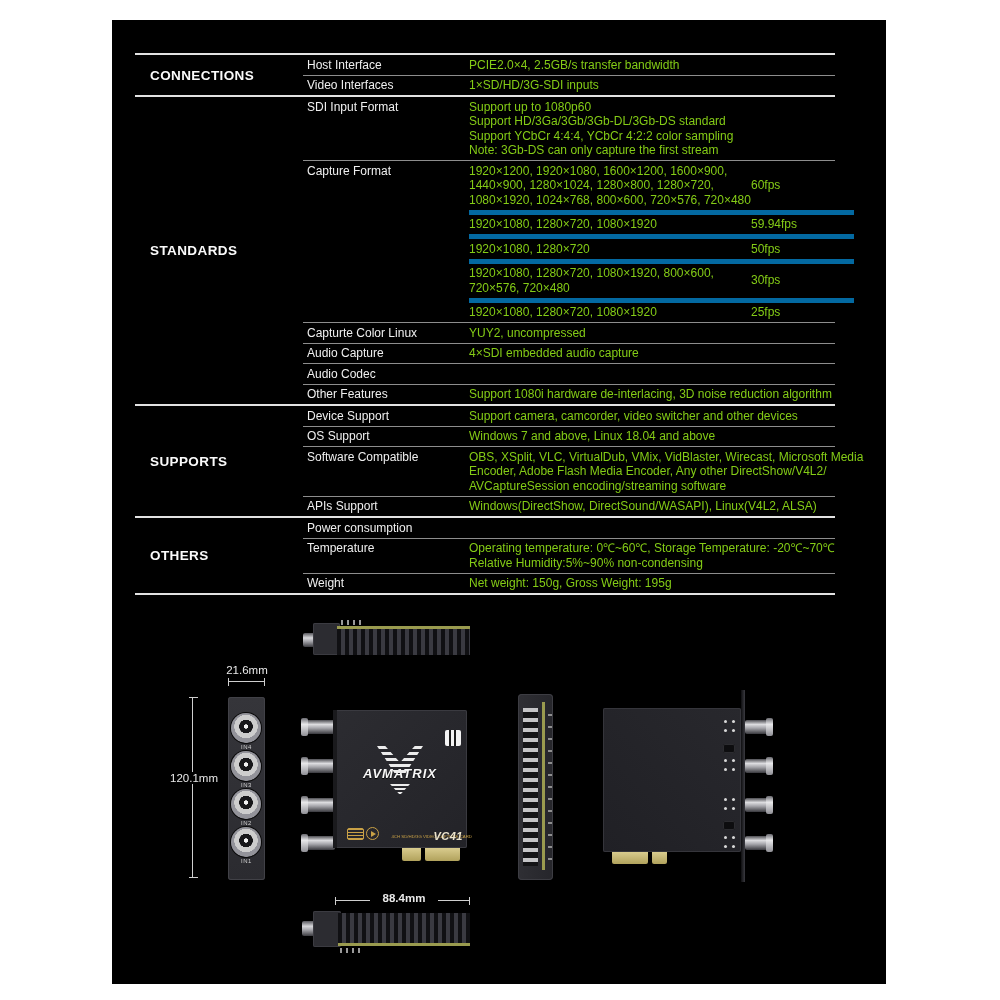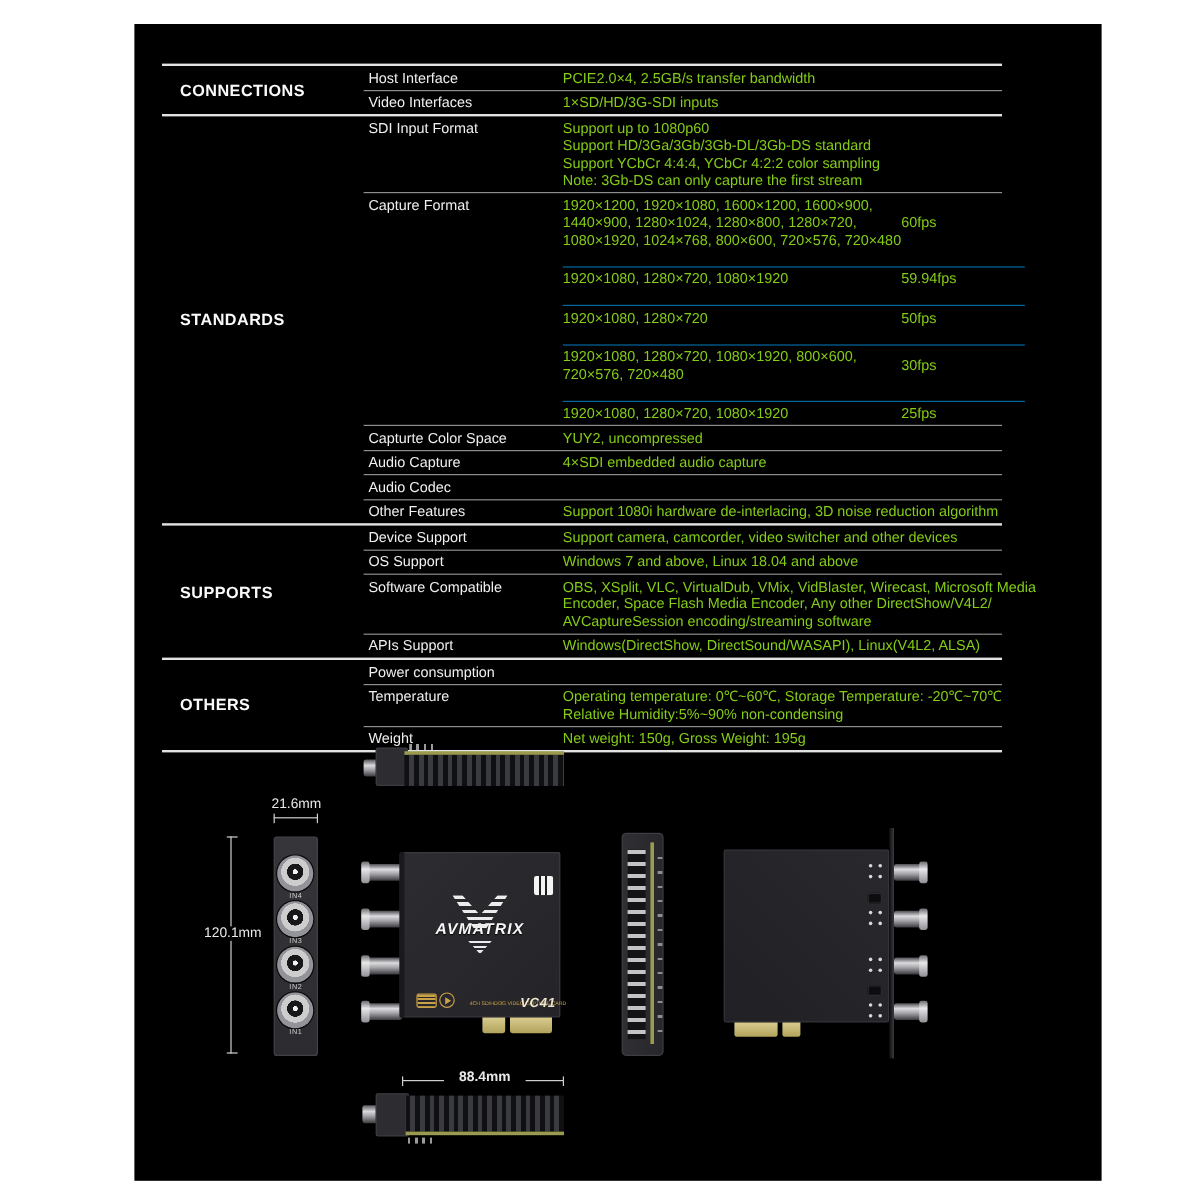--- a/index.html
+++ b/index.html
@@ -3,21 +3,20 @@
 <meta charset="utf-8">
 <style>
   html,body{margin:0;padding:0;}
   body{
     width:1000px;height:1000px;background:#ffffff;position:relative;
     font-family:"Liberation Sans", sans-serif;color:#f0f0f0;overflow:hidden;
   }
   .panel{
     position:absolute;left:112px;top:20px;width:774px;height:964px;
     background:#000000;
-    padding-left:32px;
   }
 
   
   .spec-table{
     position:absolute;left:23px;top:33px;width:700px;
     border-top:2px solid #e2e2e2;border-bottom:2px solid #e2e2e2;
     font-size:12px;
   }
   .sec{display:grid;grid-template-columns:168px 1fr;}
   .sec + .sec{border-top:2px solid #e2e2e2;}
@@ -26,21 +25,21 @@
     font-weight:bold;font-size:13.5px;letter-spacing:.4px;color:#fafafa;
   }
   .sec-rows{display:block;min-width:0;}
   .row{display:grid;grid-template-columns:134px 1fr;min-height:19px;gap:32px;}
   .row.bt{border-top:1px solid #8d8d8d;}
   .row-label{padding:2.5px 2px 2.5px 4px;line-height:14.5px;color:#efefef;}
   .row-value{padding:2.5px 0;line-height:14.5px;color:#84cc16;}
   .row-value > div{white-space:nowrap;}
   .row-value.has-sub{padding:0;}
   .subrow{display:flex;align-items:center;padding:2.5px 0;}
-  .subrow.bt{border-top:1px solid #0369a1;margin-top:12px;}
+  .subrow.bt{border-top:5px solid #0369a1;}
   .subrow .lines{flex:1;min-width:0;}
   .subrow .lines div{white-space:nowrap;}
   .subrow .fps{width:103px;flex:none;}
 
   
   .fig-text{color:#e9e9e9;font-size:11.5px;}
   .dimline-h{position:absolute;border-top:1px solid #cfcfcf;}
   .dimline-h::before,.dimline-h::after{
     content:"";position:absolute;top:-4px;width:1px;height:8px;background:#cfcfcf;}
   .dimline-h::before{left:0;} .dimline-h::after{right:0;}
@@ -221,21 +220,21 @@
               </div>
               <div class="subrow bt">
                 <div class="lines">
                   <div>1920×1080, 1280×720, 1080×1920</div>
                 </div>
                 <div class="fps">25fps</div>
               </div>
             </div>
           </div>
           <div class="row bt">
-            <div class="row-label">Capturte Color Space</div>
+            <div class="row-label">Capturte Color Linux</div>
             <div class="row-value">
               <div>YUY2, uncompressed</div>
             </div>
           </div>
           <div class="row bt">
             <div class="row-label">Audio Capture</div>
             <div class="row-value">
               <div>4×SDI embedded audio capture</div>
             </div>
           </div>
@@ -262,21 +261,21 @@
           <div class="row bt">
             <div class="row-label">OS Support</div>
             <div class="row-value">
               <div>Windows 7 and above, Linux 18.04 and above</div>
             </div>
           </div>
           <div class="row bt">
             <div class="row-label">Software Compatible</div>
             <div class="row-value">
               <div>OBS, XSplit, VLC, VirtualDub, VMix, VidBlaster, Wirecast, Microsoft Media</div>
-              <div>Encoder, Space Flash Media Encoder, Any other DirectShow/V4L2/</div>
+              <div>Encoder, Adobe Flash Media Encoder, Any other DirectShow/V4L2/</div>
               <div>AVCaptureSession encoding/streaming software</div>
             </div>
           </div>
           <div class="row bt">
             <div class="row-label">APIs Support</div>
             <div class="row-value">
               <div>Windows(DirectShow, DirectSound/WASAPI), Linux(V4L2, ALSA)</div>
             </div>
           </div>
         </div>

